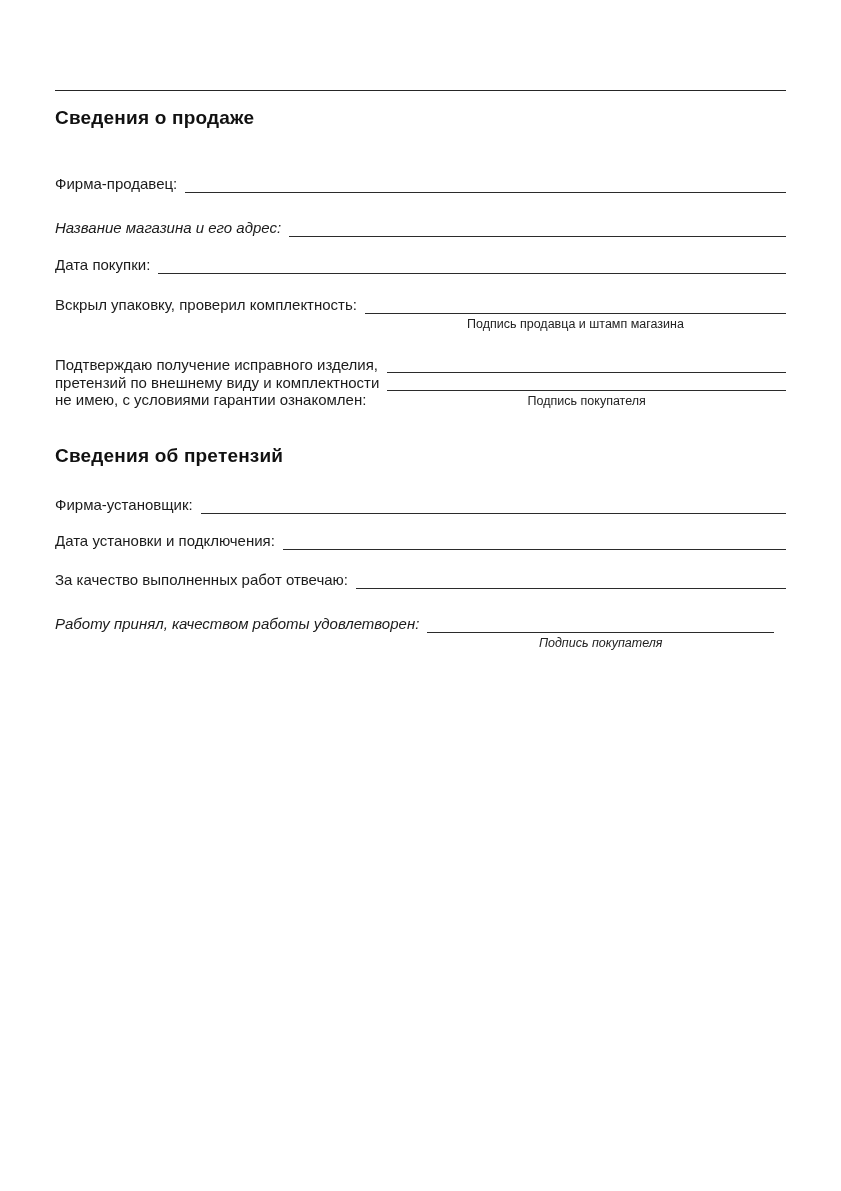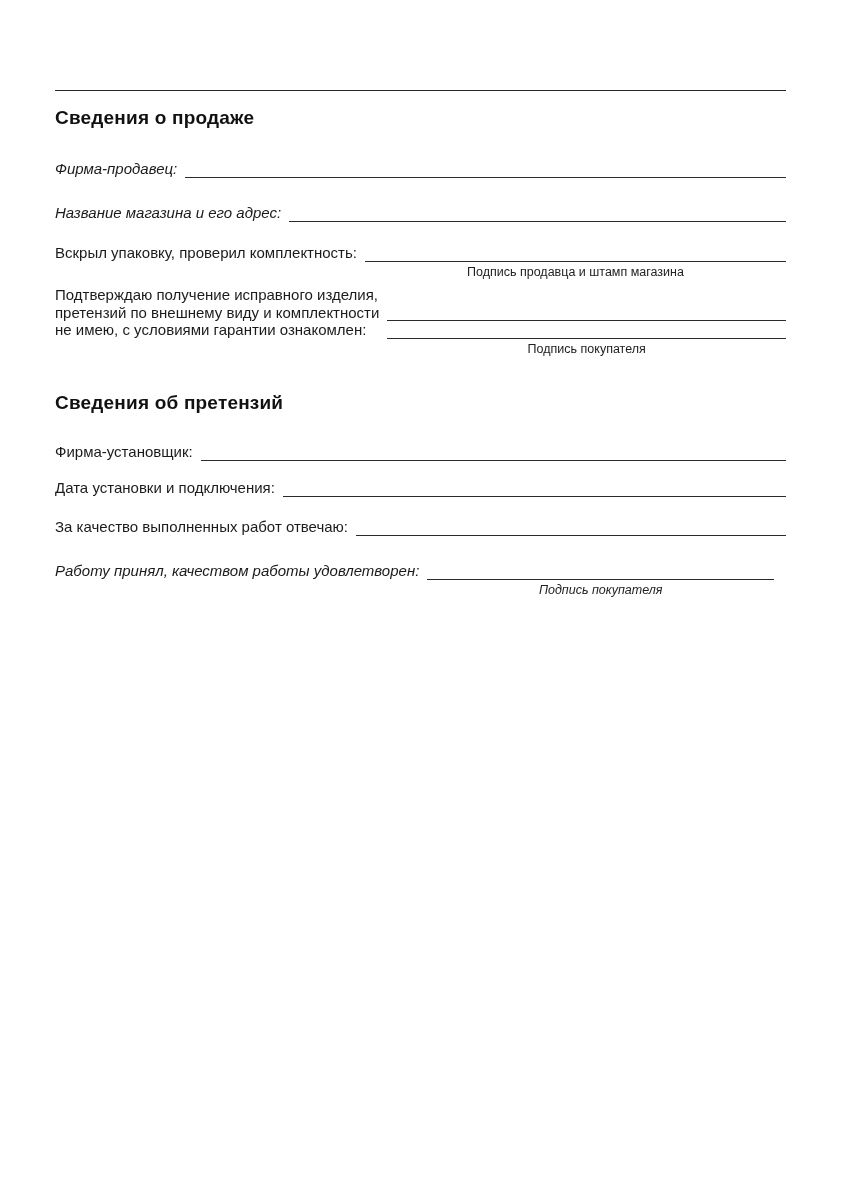--- a/index.html
+++ b/index.html
@@ -61,30 +61,30 @@
     padding-top: 3px;
     color: #222;
   }
   
   .confirm {
     display: flex;
     align-items: flex-start;
     font-size: 15px;
     line-height: 17.5px;
   }
-  .confirm-left { white-space: nowrap; padding-right: 8px; }
+  .confirm-left { white-space: nowrap; padding-right: 8px; margin-top: 18px; }
   .confirm-right {
     flex: 1;
     display: flex;
     flex-direction: column;
   }
   .confirm-right .spacer { height: 17.5px; }
   .confirm-right .fill { height: 17.5px; }
   
-  .mt31 { margin-top: 31px; font-style: italic; }
+  .mt31 { margin-top: 46px; }
   .mt26 { margin-top: 26px; font-style: italic; }
   .mt19 { margin-top: 19px; }
   .mt22 { margin-top: 22px; }
   .mt7  { margin-top: 7px; }
   .mt36 { margin-top: 36px; }
   .mt29 { margin-top: 29px; justify-content: center; }
   .mt18 { margin-top: 18px; }
   .mt21 { margin-top: 21px; }
 </style>
 </head>
@@ -100,20 +100,24 @@
     <div class="field mt31">
       <span class="label">Фирма-продавец:</span>
       <span class="fill"></span>
     </div>
 
     <div class="field mt26">
       <span class="label">Название магазина и его адрес:</span>
       <span class="fill"></span>
     </div>
 
+    <div class="field mt19">
+      <span class="label">Дата покупки:</span>
+      <span class="fill"></span>
+    </div>
 
     <div class="field mt22">
       <span class="label">Вскрыл упаковку, проверил комплектность:</span>
       <span class="fill-wrap">
         <span class="fill"></span>
         <span class="caption">Подпись продавца и штамп магазина</span>
       </span>
     </div>
 
     <div class="confirm mt7">

